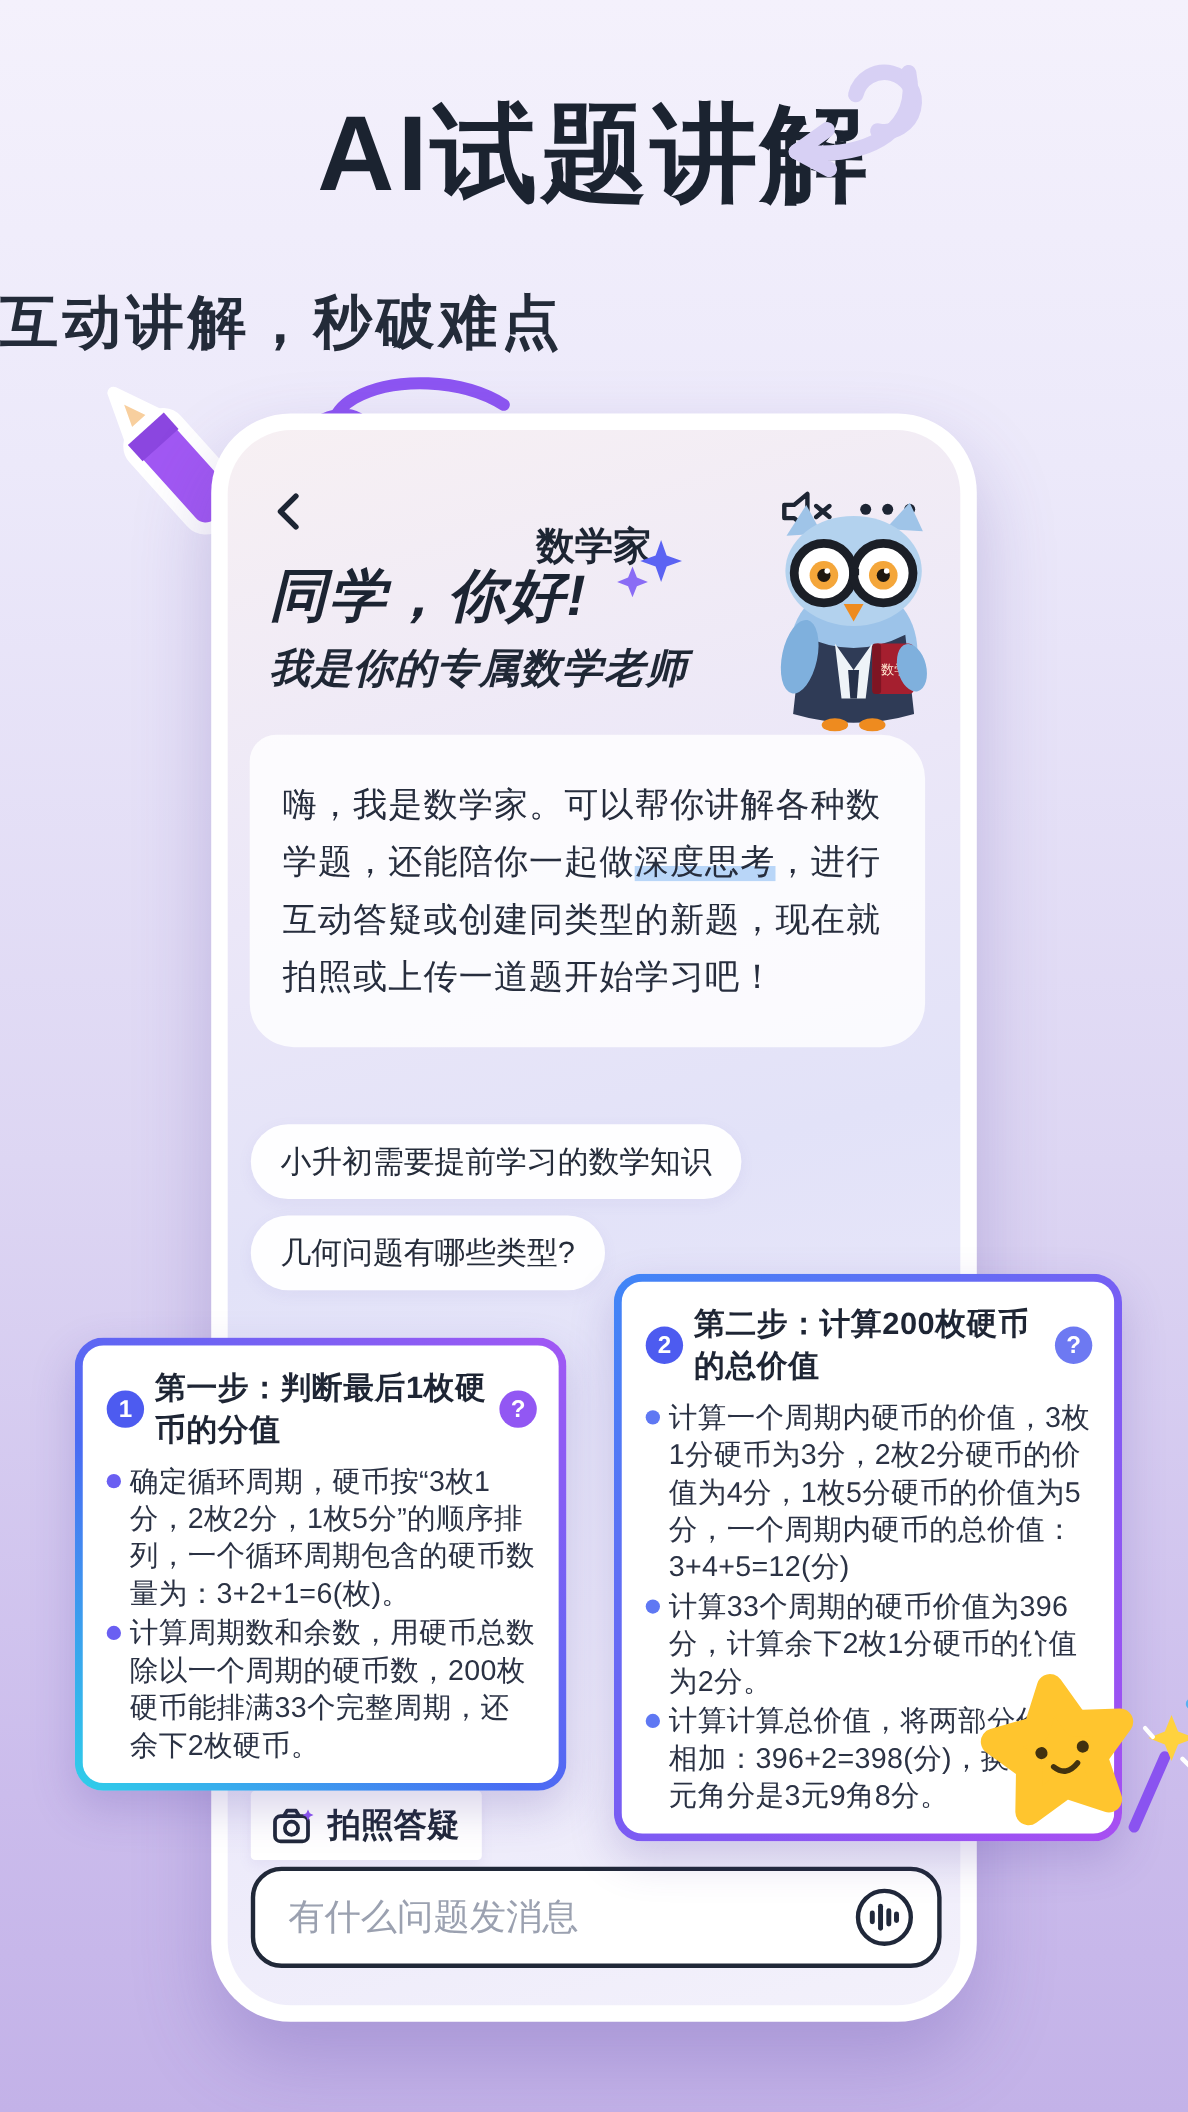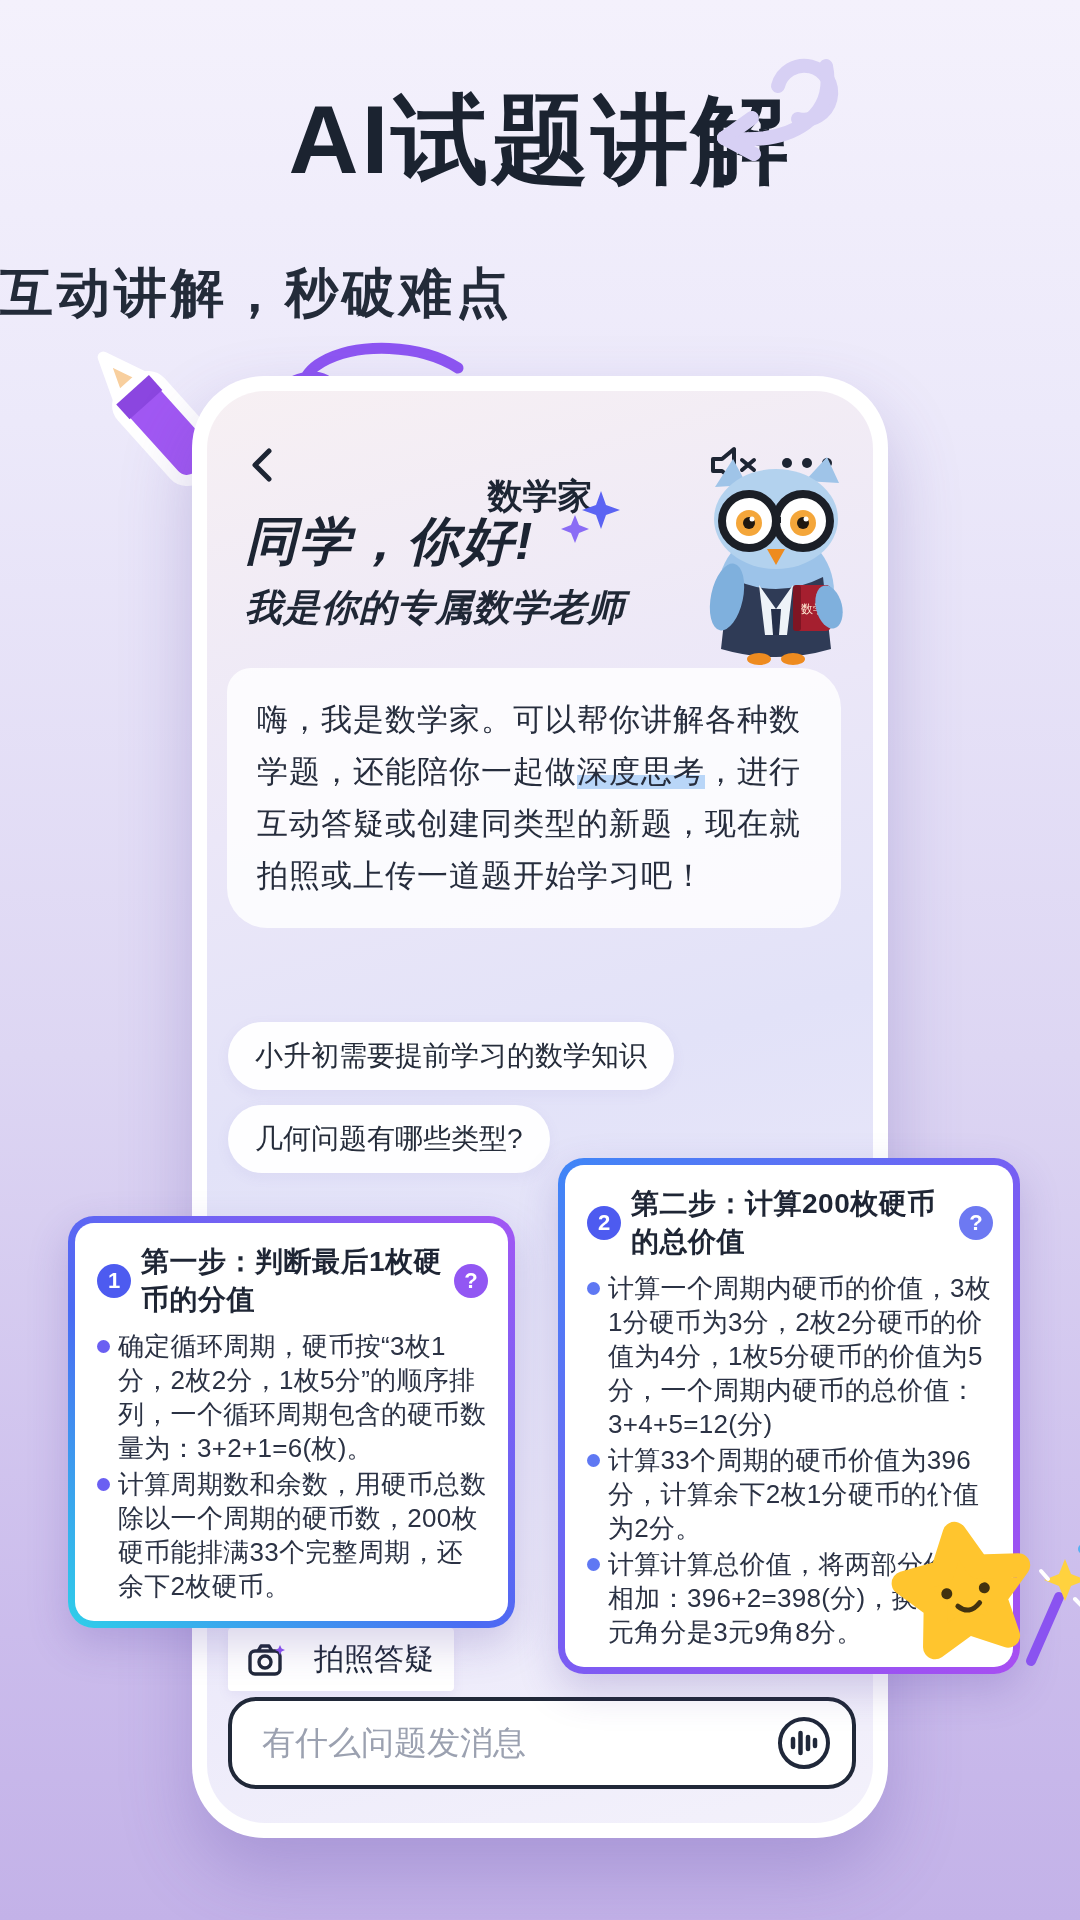--- a/index.html
+++ b/index.html
@@ -31,21 +31,21 @@
 
   .greet1 { position:absolute; left:38px; top:116px; font-size:52px; font-weight:900; font-style:italic;
     letter-spacing:2px; color:#1c2432; }
   .greet2 { position:absolute; left:38px; top:192px; font-size:37px; font-weight:800; font-style:italic;
     letter-spacing:1px; color:#1f2735; }
   .sparkles { position:absolute; left:348px; top:96px; }
 
   .owl { position:absolute; left:480px; top:66px; width:178px; height:208px; }
 
   .bubble { position:absolute; left:20px; top:277px; width:614px;
-    background:rgba(255,255,255,.82); border-radius:24px 40px 40px 40px; padding:26px 30px;
+    background:rgba(255,255,255,.82); border-radius:24px 40px 40px 40px; padding:38px 30px;
     font-size:31px; line-height:52px; color:#262d3d; letter-spacing:1px; }
   .hl { background:linear-gradient(to top,#b9d6f8 40%,transparent 40%); }
 
   .chip { position:absolute; left:21px; background:rgba(255,255,255,.95); border-radius:34px;
     padding:15px 27px; font-size:28px; color:#252c3a; white-space:nowrap; cursor:pointer;
     box-shadow:0 4px 14px rgba(110,95,180,.07); }
   .chip1 { top:547px; } .chip2 { top:631px; } .chip3 { top:714px; }
 
   
   .step-card { position:absolute; z-index:5; border:7px solid transparent; border-radius:26px;
@@ -63,23 +63,23 @@
     font-weight:700; display:flex; align-items:center; justify-content:center; cursor:pointer; }
   .card-left  .help-badge { background:#9257f3; }
   .card-right .help-badge { background:#6d79f2; }
   .bullet { display:flex; gap:8px; margin-top:2px; }
   .dot { flex:0 0 auto; width:13px; height:13px; border-radius:50%; margin-top:11px; }
   .card-left  .dot { background:#6a5ff2; }
   .card-right .dot { background:#5f78f3; }
   .bullet p { font-size:26px; line-height:34px; color:#2b3244; letter-spacing:.3px; }
 
   
-  .camera-btn { position:absolute; left:21px; top:1237px; display:inline-flex; align-items:center; gap:28px;
+  .camera-btn { position:absolute; left:21px; top:1237px; display:inline-flex; align-items:center; gap:12px;
     background:#ffffff; border-radius:4px; padding:11px 20px; cursor:pointer;
-    font-size:30px; font-weight:400; color:#20283a; box-shadow:0 4px 12px rgba(110,95,180,.08); }
+    font-size:30px; font-weight:700; color:#20283a; box-shadow:0 4px 12px rgba(110,95,180,.08); }
   .msg-input { position:absolute; left:21px; top:1306px; width:628px; height:92px; background:#fff;
     border:4px solid #202838; border-radius:28px; display:flex; align-items:center; padding:0 20px 0 30px; }
   .msg-input input { flex:1; border:none; outline:none; font-size:33px; color:#2a3140; background:transparent;
     font-family:Liberation Sans, sans-serif; }
   .msg-input input::placeholder { color:#9ba1b0; }
   .voice-btn { flex:0 0 auto; width:56px; height:56px; cursor:pointer; }
 
   .star-mascot { position:absolute; left:845px; top:1455px; width:240px; height:245px; z-index:6; }
 </style>
 </head>

